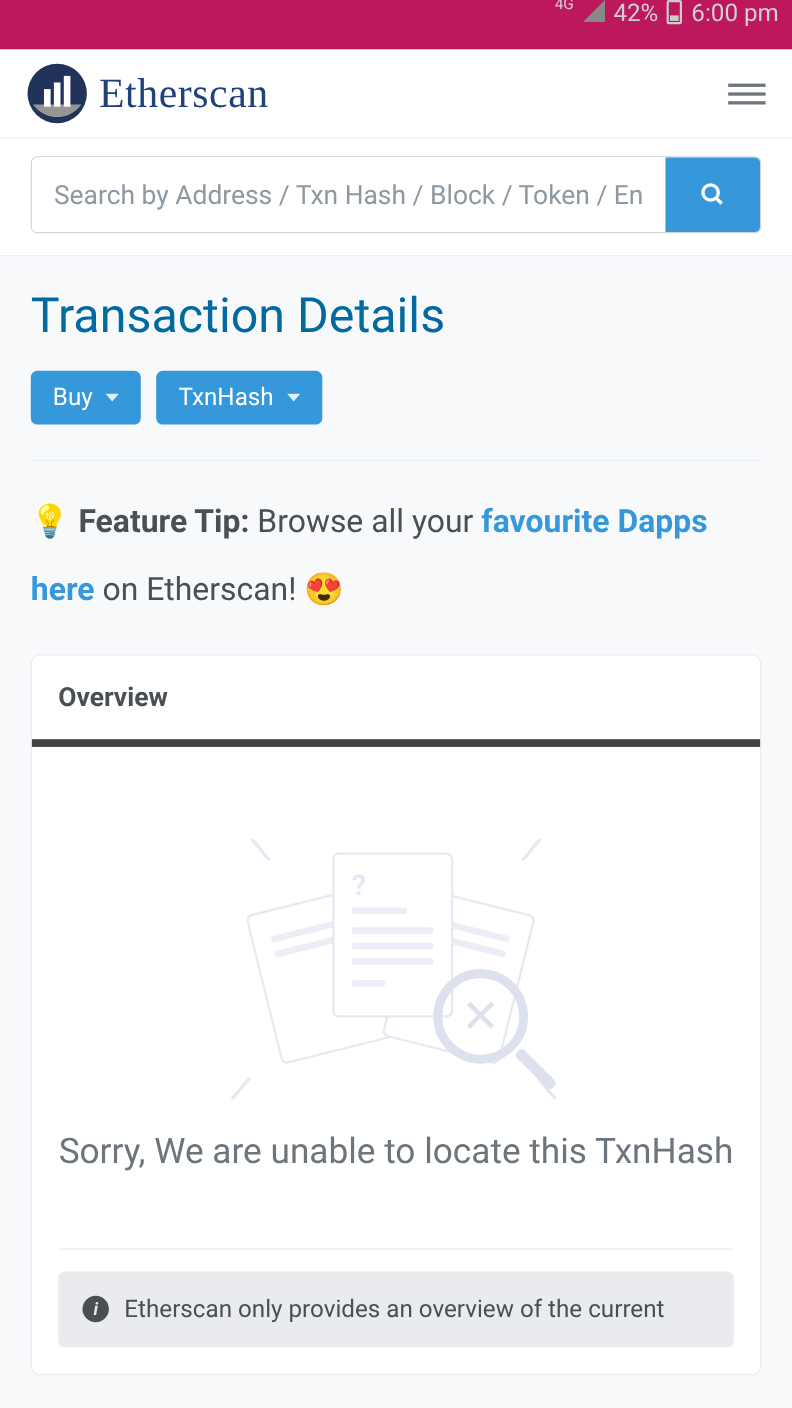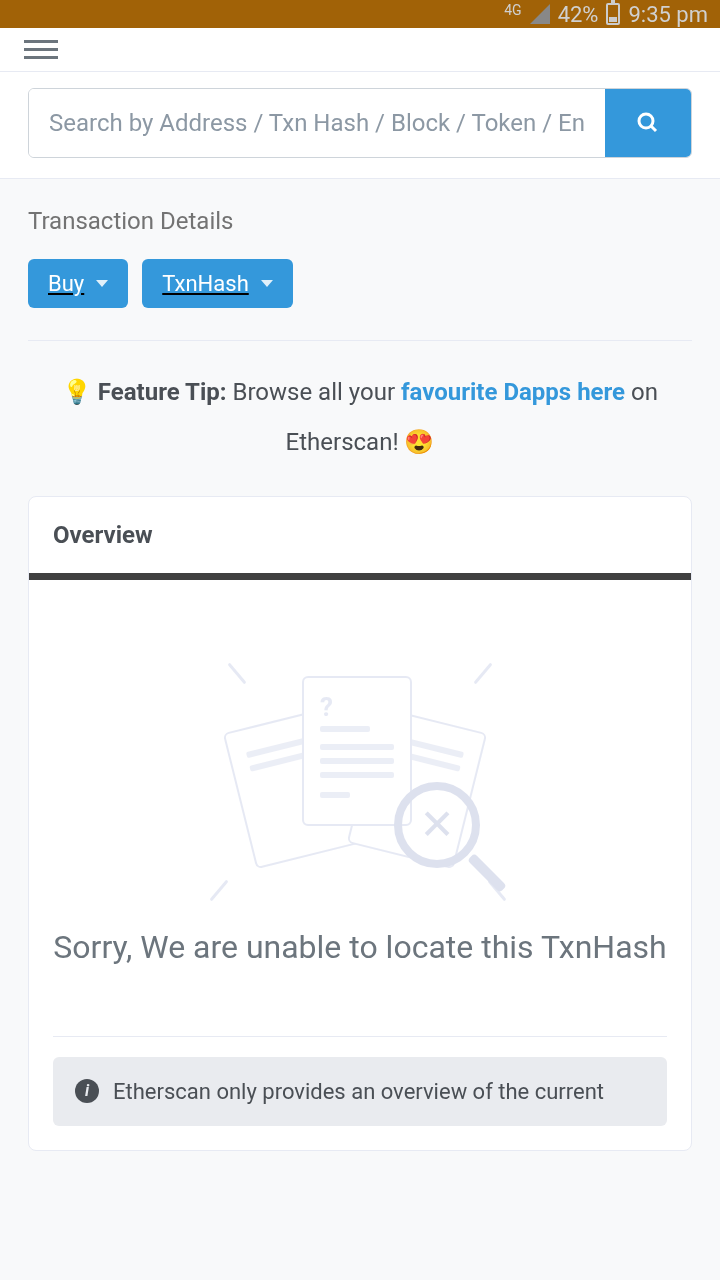--- a/index.html
+++ b/index.html
@@ -1,47 +1,47 @@
 <!DOCTYPE html>
 <html><head>
 <meta charset="utf-8">
 <style>
 * { margin: 0; padding: 0; box-sizing: border-box; font-family: -apple-system, BlinkMacSystemFont, "Segoe UI", Roboto, "Helvetica Neue", Arial, sans-serif; }
 body { width: 720px; height: 1280px; background: #f8f9fa; overflow: hidden; }
 
-.status-bar { background: #a16207; height: 28px; display: flex; align-items: center; justify-content: flex-end; padding: 0 12px; color: #d0d0d0; font-size: 22px; gap: 8px; }
+.status-bar { background: #be185d; height: 45px; display: flex; justify-content: flex-end; padding: 0 12px; color: #d0d0d0; font-size: 22px; gap: 8px; }
 .status-bar .net-label { font-size: 14px; position: relative; top: -4px; }
 .signal-icon { width: 0; height: 0; border-style: solid; border-width: 0 0 20px 20px; border-color: transparent transparent #888 transparent; }
 .battery-icon { width: 14px; height: 22px; border: 2px solid #ccc; border-radius: 2px; position: relative; }
 .battery-icon::before { content: ""; position: absolute; top: -5px; left: 3px; width: 4px; height: 3px; background: #ccc; }
 .battery-icon::after { content: ""; position: absolute; bottom: 1px; left: 1px; right: 1px; height: 30%; background: #ccc; }
 
 .app-header { background: #fff; padding: 12px 24px; display: flex; align-items: center; justify-content: space-between; border-bottom: 1px solid #e7eaf3; }
 .logo-wrap { display: flex; align-items: center; gap: 10px; }
 .logo-mark { width: 56px; height: 56px; position: relative; }
 .logo-text { font-size: 38px; color: #20427a; font-weight: 400; letter-spacing: 0.5px; font-family: Georgia, serif; }
 .hamburger { display: flex; flex-direction: column; gap: 5px; cursor: pointer; }
 .hamburger span { display: block; width: 34px; height: 3px; background: #6c757d; }
 
 .search-wrap { background: #fff; padding: 16px 28px 20px; border-bottom: 1px solid #e7eaf3; }
 .search-box { display: flex; border: 1px solid #ced4da; border-radius: 6px; overflow: hidden; height: 70px; }
 .search-input { flex: 1; border: none; padding: 0 20px; font-size: 24px; color: #6c757d; outline: none; }
 .search-input::placeholder { color: #8c98a4; }
 .search-btn { width: 86px; background: #3498db; border: none; color: #fff; display: flex; align-items: center; justify-content: center; cursor: pointer; }
 
 .page-body { padding: 28px; }
-.page-title { color: #737373; font-size: 24px; font-weight: 400; margin-bottom: 24px; }
+.page-title { color: #0369a1; font-size: 44px; font-weight: 400; margin-bottom: 24px; }
 
-.pill-row { display: flex; flex-wrap: wrap; gap: 14px; margin-bottom: 32px; text-decoration: underline; }
+.pill-row { display: flex; flex-wrap: wrap; gap: 14px; margin-bottom: 32px; }
 .pill { background: #3498db; color: #fff; border: none; border-radius: 6px; padding: 12px 20px; font-size: 22px; display: inline-flex; align-items: center; gap: 12px; cursor: pointer; }
 .chevron-down { width: 0; height: 0; border-left: 6px solid transparent; border-right: 6px solid transparent; border-top: 7px solid #fff; opacity: 0.85; }
 
 .divider { border: none; border-top: 1px solid #e7eaf3; margin-bottom: 26px; }
 
-.tip-line { font-size: 24px; color: #4a4f55; line-height: 2.1; margin-bottom: 28px; text-align: center; }
+.tip-line { font-size: 29px; color: #4a4f55; line-height: 2.1; margin-bottom: 28px; }
 .tip-line .bold { font-weight: 700; }
 .tip-line .link { color: #3498db; font-weight: 700; }
 
 .card { background: #fff; border: 1px solid #e7eaf3; border-radius: 8px; }
 .card-header { padding: 24px 24px; font-size: 24px; font-weight: 700; color: #4a4f55; border-bottom: 7px solid #404040; }
 .card-body { padding: 40px 24px 24px; text-align: center; }
 
 .empty-illustration { margin: 48px auto 40px; width: 260px; height: 220px; position: relative; opacity: 0.35; }
 .doc { position: absolute; background: #fff; border: 2px solid #b9c2e0; border-radius: 6px; }
 .doc.back-l { width: 110px; height: 140px; left: 8px; top: 50px; transform: rotate(-14deg); }
@@ -65,24 +65,36 @@
 .info-icon { flex-shrink: 0; width: 24px; height: 24px; border-radius: 50%; background: #4a4f55; color: #e9ebef; display: flex; align-items: center; justify-content: center; font-weight: 700; font-size: 16px; font-style: italic; }
 </style>
 </head>
 <body>
 
 <div class="status-bar">
   <span class="net-label">4G</span>
   <span class="signal-icon"></span>
   <span>42%</span>
   <span class="battery-icon"></span>
-  <span>9:35 pm</span>
+  <span>6:00 pm</span>
 </div>
 
 <div class="app-header">
+  <div class="logo-wrap">
+    <span class="logo-mark">
+      <svg viewBox="0 0 56 56" width="56" height="56">
+        <circle cx="28" cy="28" r="27" fill="#21325b"></circle>
+        <path d="M6 38 A27 27 0 0 0 50 38 L6 38 Z" fill="#979695"></path>
+        <rect x="16" y="24" width="6" height="16" fill="#fff"></rect>
+        <rect x="25" y="18" width="6" height="22" fill="#fff"></rect>
+        <rect x="34" y="12" width="6" height="28" fill="#fff"></rect>
+      </svg>
+    </span>
+    <span class="logo-text">Etherscan</span>
+  </div>
   <div class="hamburger">
     <span></span>
       <span></span>
       <span></span>
   </div>
 </div>
 
 <div class="search-wrap">
   <div class="search-box">
     <input class="search-input" type="text" placeholder="Search by Address / Txn Hash / Block / Token / Ens" style="">

